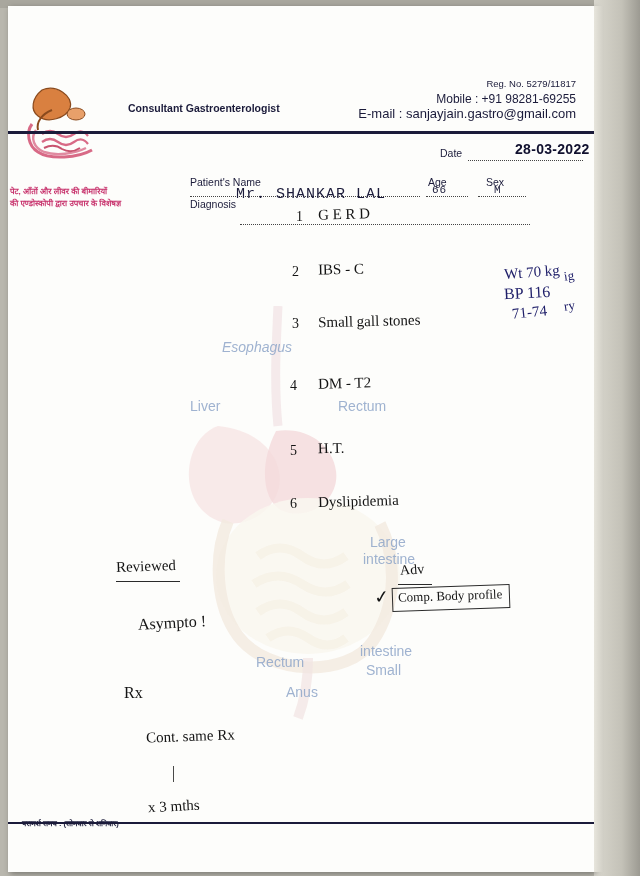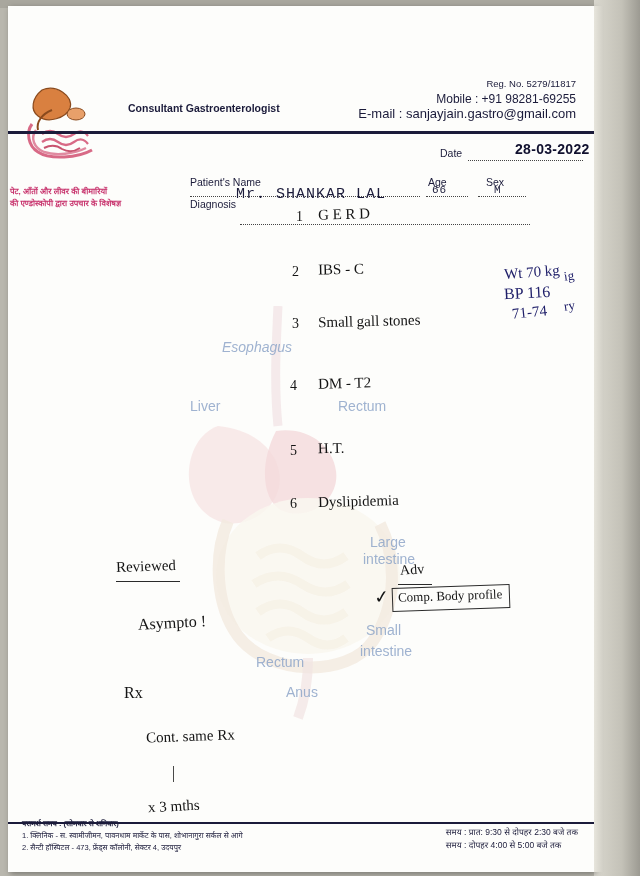--- a/index.html
+++ b/index.html
@@ -140,21 +140,21 @@
       </g>
       <path d="M150 352 C150 378 146 396 140 412" stroke="#d7a9a9" stroke-width="10" fill="none" opacity=".7"></path>
     </svg>
   </div>
   <div id="wm-labels">
       <div class="wm-label" style="left: 214px; top: 333px; font-style: italic;">Esophagus</div>
       <div class="wm-label" style="left: 330px; top: 392px;">Rectum</div>
       <div class="wm-label" style="left: 182px; top: 392px;">Liver</div>
       <div class="wm-label" style="left: 362px; top: 528px;">Large</div>
       <div class="wm-label" style="left: 355px; top: 545px;">intestine</div>
-      <div class="wm-label" style="left: 358px; top: 616px;">Small</div>
+      <div class="wm-label" style="left: 358px; top: 656px;">Small</div>
       <div class="wm-label" style="left: 352px; top: 637px;">intestine</div>
       <div class="wm-label" style="left: 248px; top: 648px;">Rectum</div>
       <div class="wm-label" style="left: 278px; top: 678px;">Anus</div>
     </div>
 
   <div class="lbl" style="left:432px;top:141px;">Date</div>
   <div class="dotline" style="left:460px;top:154px;width:115px;"></div>
   <div class="hand-date">28-03-2022</div>
 
   <div class="lbl" style="left:182px;top:170px;text-align:right;">Patient's Name</div>
@@ -208,21 +208,13 @@
 
   <div class="hand hand-dark" style="left:392px;top:556px;font-size:14px;transform:rotate(-4deg);">Adv</div>
   <div class="hline" style="left:390px;top:578px;width:34px;"></div>
 
   <div style="position:absolute;left:384px;top:580px;width:116px;height:22px;border:1px solid #2a2a2a;transform:rotate(-2deg);"></div>
   <div class="hand hand-dark" style="left:390px;top:582px;font-size:13px;transform:rotate(-2deg);">Comp. Body profile</div>
   <div style="position:absolute;left:366px;top:580px;font-size:18px;color:#141414;transform:rotate(-6deg);">✓</div>
 
   <div class="foot-rule"></div>
   <div class="foot-title">परामर्श समय : (सोमवार से शनिवार)</div>
-  <div class="foot-l">
-    <span>1. क्लिनिक - स. स्वामीजीमन, पावनधाम मार्केट के पास, शोभानागुरा सर्कल से आगे</span><br>
-    <span>2. सैन्टी हॉस्पिटल - 473, फ्रेंड्स कॉलोनी, सेक्टर 4, उदयपुर</span>
-  </div>
-  <div class="foot-r">
-    <span>समय : प्रात: 9:30 से दोपहर 2:30 बजे तक</span><br>
-    <span>समय : दोपहर 4:00 से 5:00 बजे तक</span>
-  </div>
 </div>
 
 </body></html>

